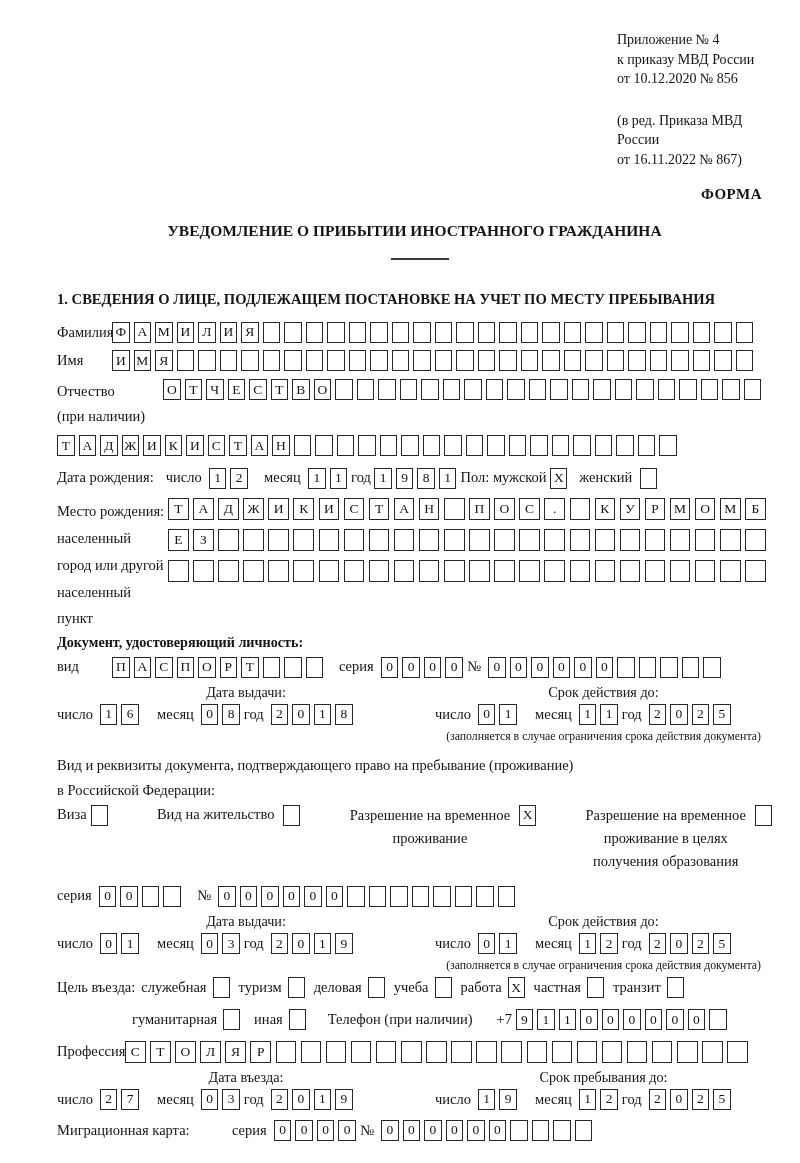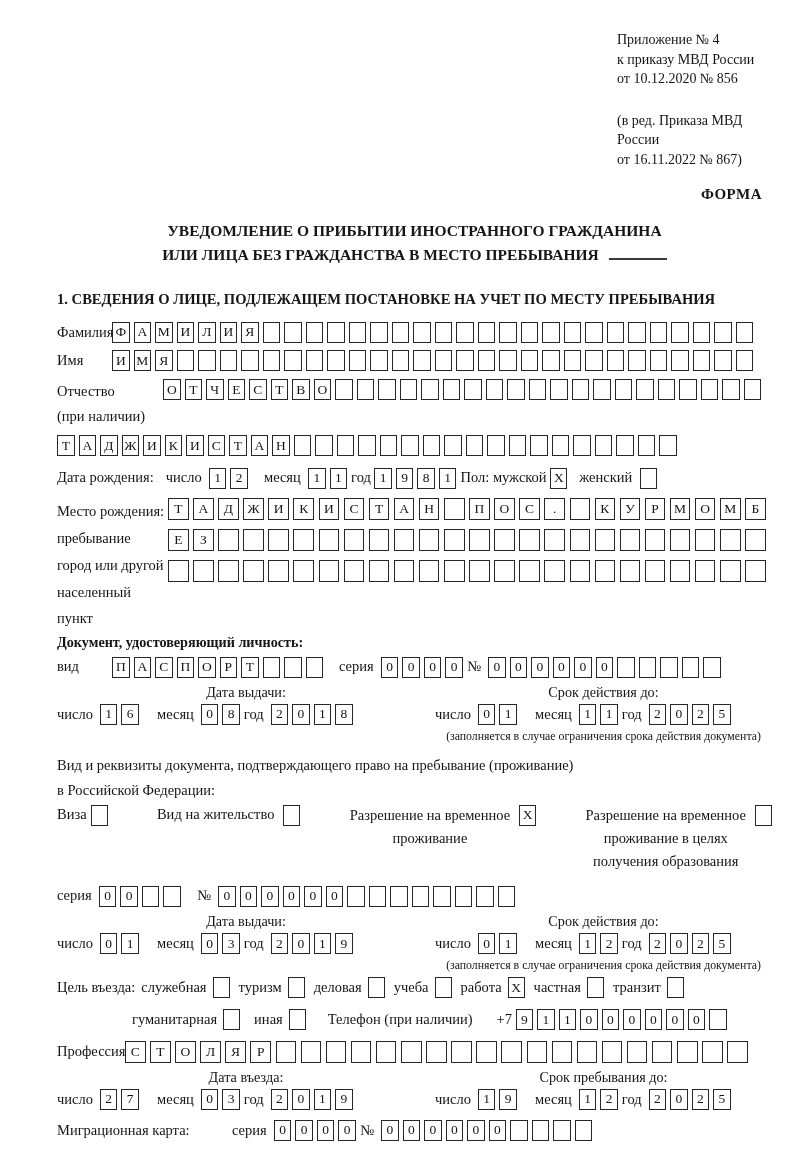--- a/index.html
+++ b/index.html
@@ -62,21 +62,21 @@
     <div>к приказу МВД России</div>
     <div>от 10.12.2020 № 856</div>
     <div class="p2">(в ред. Приказа МВД России</div>
     <div>от 16.11.2022 № 867)</div>
   </div>
 
   <div class="forma">ФОРМА</div>
 
   <div class="title">
     <span>УВЕДОМЛЕНИЕ О ПРИБЫТИИ ИНОСТРАННОГО ГРАЖДАНИНА</span><br>
-    <span>ИЛИ ЛИЦА БЕЗ ГРАЖДАНСТВА В МЕСТО ПРЕБЫВАНИЯ</span><span class="title-underline"></span>
+    <span class="title-underline"></span>
   </div>
 
   <div class="section">1. СВЕДЕНИЯ О ЛИЦЕ, ПОДЛЕЖАЩЕМ ПОСТАНОВКЕ НА УЧЕТ ПО МЕСТУ ПРЕБЫВАНИЯ</div>
 
   <div class="row" style="margin-top:14px;">
     <span class="lbl" style="width:55px;">Фамилия</span>
     <span class="cells">
         <span class="cell">Ф</span>
         <span class="cell">А</span>
         <span class="cell">М</span>
@@ -241,21 +241,21 @@
     <span class="lbl">Пол: мужской</span>&nbsp;
     <span class="chk">X</span>
     <span class="inline-gap"></span>
     <span class="lbl">женский</span>&nbsp;&nbsp;
     <span class="chk"></span>
   </div>
 
   <div class="row" style="margin-top:9px;">
     <span class="lbl" style="width:111px;line-height:1.85;">
       <span>Место рождения:</span><br>
-      <span>пребывание</span><br>
+      <span>населенный</span><br>
       <span>город или другой</span><br>
       <span>населенный пункт</span>
     </span>
     <span class="cellcol">
       <span class="cells">
           <span class="cell wide">Т</span>
           <span class="cell wide">А</span>
           <span class="cell wide">Д</span>
           <span class="cell wide">Ж</span>
           <span class="cell wide">И</span>

